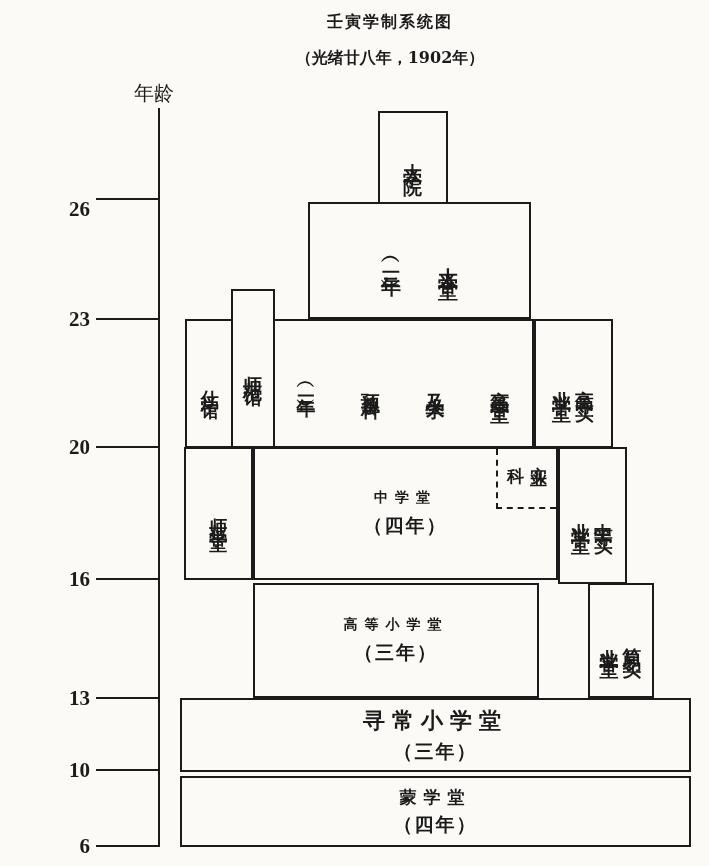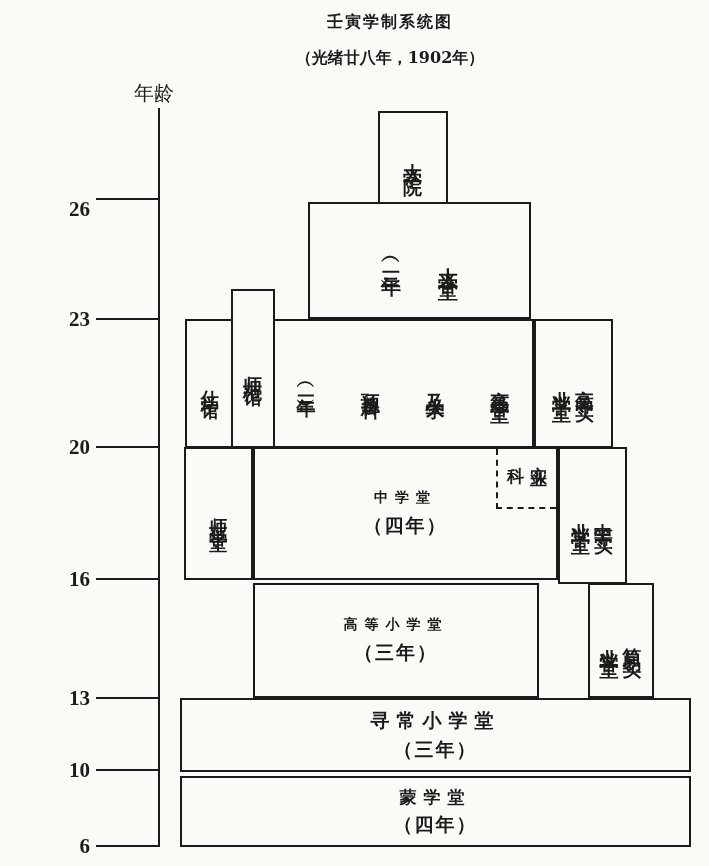--- a/index.html
+++ b/index.html
@@ -147,21 +147,21 @@
     </div>
   </div>
 
   <div class="abs box" style="left:588px;top:583px;width:66px;height:115px;">
     <span class="vtext" style="font-size:19px;letter-spacing:5px;text-align:center;">简易实
 业学堂</span>
   </div>
 
   <div class="abs box" style="left:180px;top:698px;width:511px;height:74px;">
     <div class="htext">
-      <span class="name" style="font-size:19px;">寻常小学堂</span>
+      <span class="name" style="font-size:22px;">寻常小学堂</span>
       <span class="years" style="margin-top:3px;">（三年）</span>
     </div>
   </div>
 
   <div class="abs box" style="left:180px;top:776px;width:511px;height:71px;">
     <div class="htext">
       <span class="name" style="font-size:17px;">蒙学堂</span>
       <span class="years" style="margin-top:3px;">（四年）</span>
     </div>
   </div>

